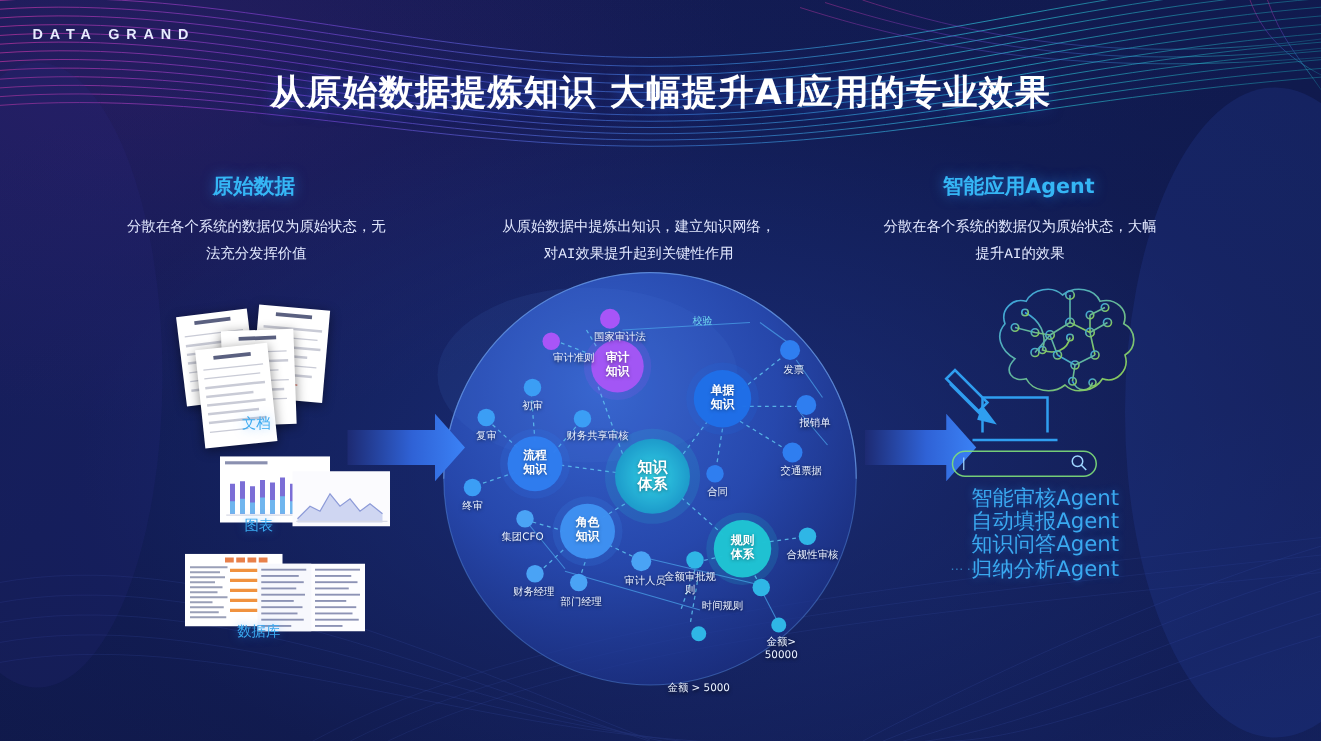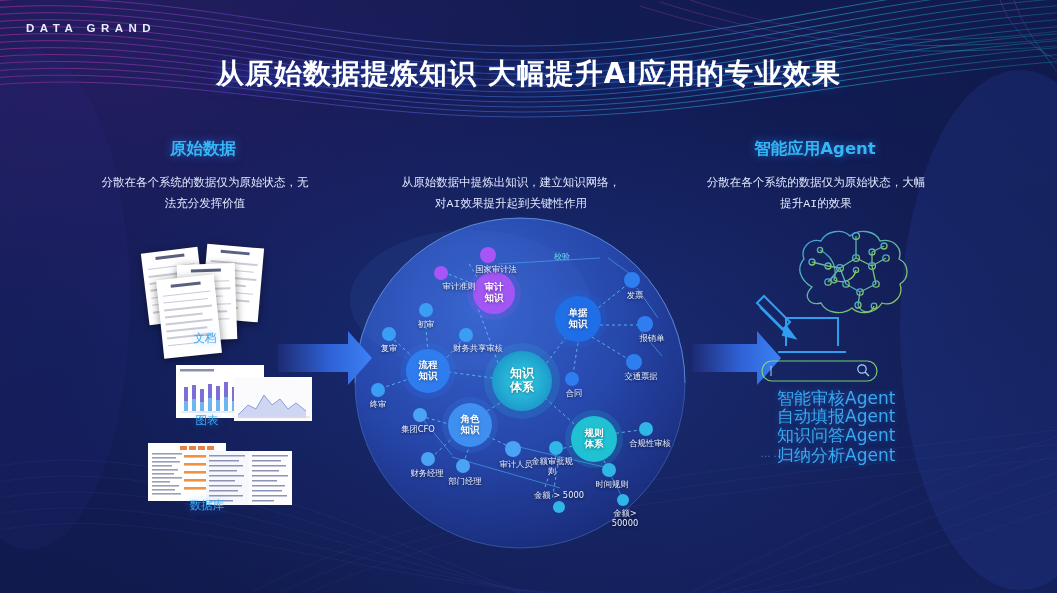--- a/index.html
+++ b/index.html
@@ -508,23 +508,23 @@
   <div class="node-lbl" style="left:478px;top:343px;">财务共享审核</div>
   <div class="node-lbl" style="left:635px;top:290px;">发票</div>
   <div class="node-lbl" style="left:652px;top:333px;">报销单</div>
   <div class="node-lbl" style="left:641px;top:371px;">交通票据</div>
   <div class="node-lbl" style="left:574px;top:388px;">合同</div>
   <div class="node-lbl" style="left:418px;top:424px;">集团CFO</div>
   <div class="node-lbl" style="left:427px;top:468px;">财务经理</div>
   <div class="node-lbl" style="left:465px;top:476px;">部门经理</div>
   <div class="node-lbl" style="left:516px;top:459px;">审计人员</div>
   <div class="node-lbl" style="left:650px;top:438px;">合规性审核</div>
-  <div class="node-lbl" style="left:612px;top:479px;">时间规则</div>
+  <div class="node-lbl" style="left:578px;top:479px;">时间规则</div>
   <div class="node-lbl" style="left:552px;top:457px;width:46px;white-space:normal;line-height:1.2;">金额审批规则</div>
-  <div class="node-lbl" style="left:559px;top:490px;text-align:right;">金额 &gt; 5000</div>
+  <div class="node-lbl" style="left:559px;top:545px;text-align:right;">金额 &gt; 5000</div>
   <div class="node-lbl" style="left:625px;top:509px;width:40px;white-space:normal;line-height:1.2;">金额&gt; 50000</div>
 
   <div class="agent-item" style="left:777px;top:387px;">智能审核Agent</div>
   <div class="agent-item" style="left:777px;top:405px;">自动填报Agent</div>
   <div class="agent-item" style="left:777px;top:424px;">知识问答Agent</div>
   <div class="agent-item" style="left:777px;top:444px;">归纳分析Agent</div>
   <div class="agent-ell" style="left:760px;top:447px;">……</div>
 
 </div>
 

